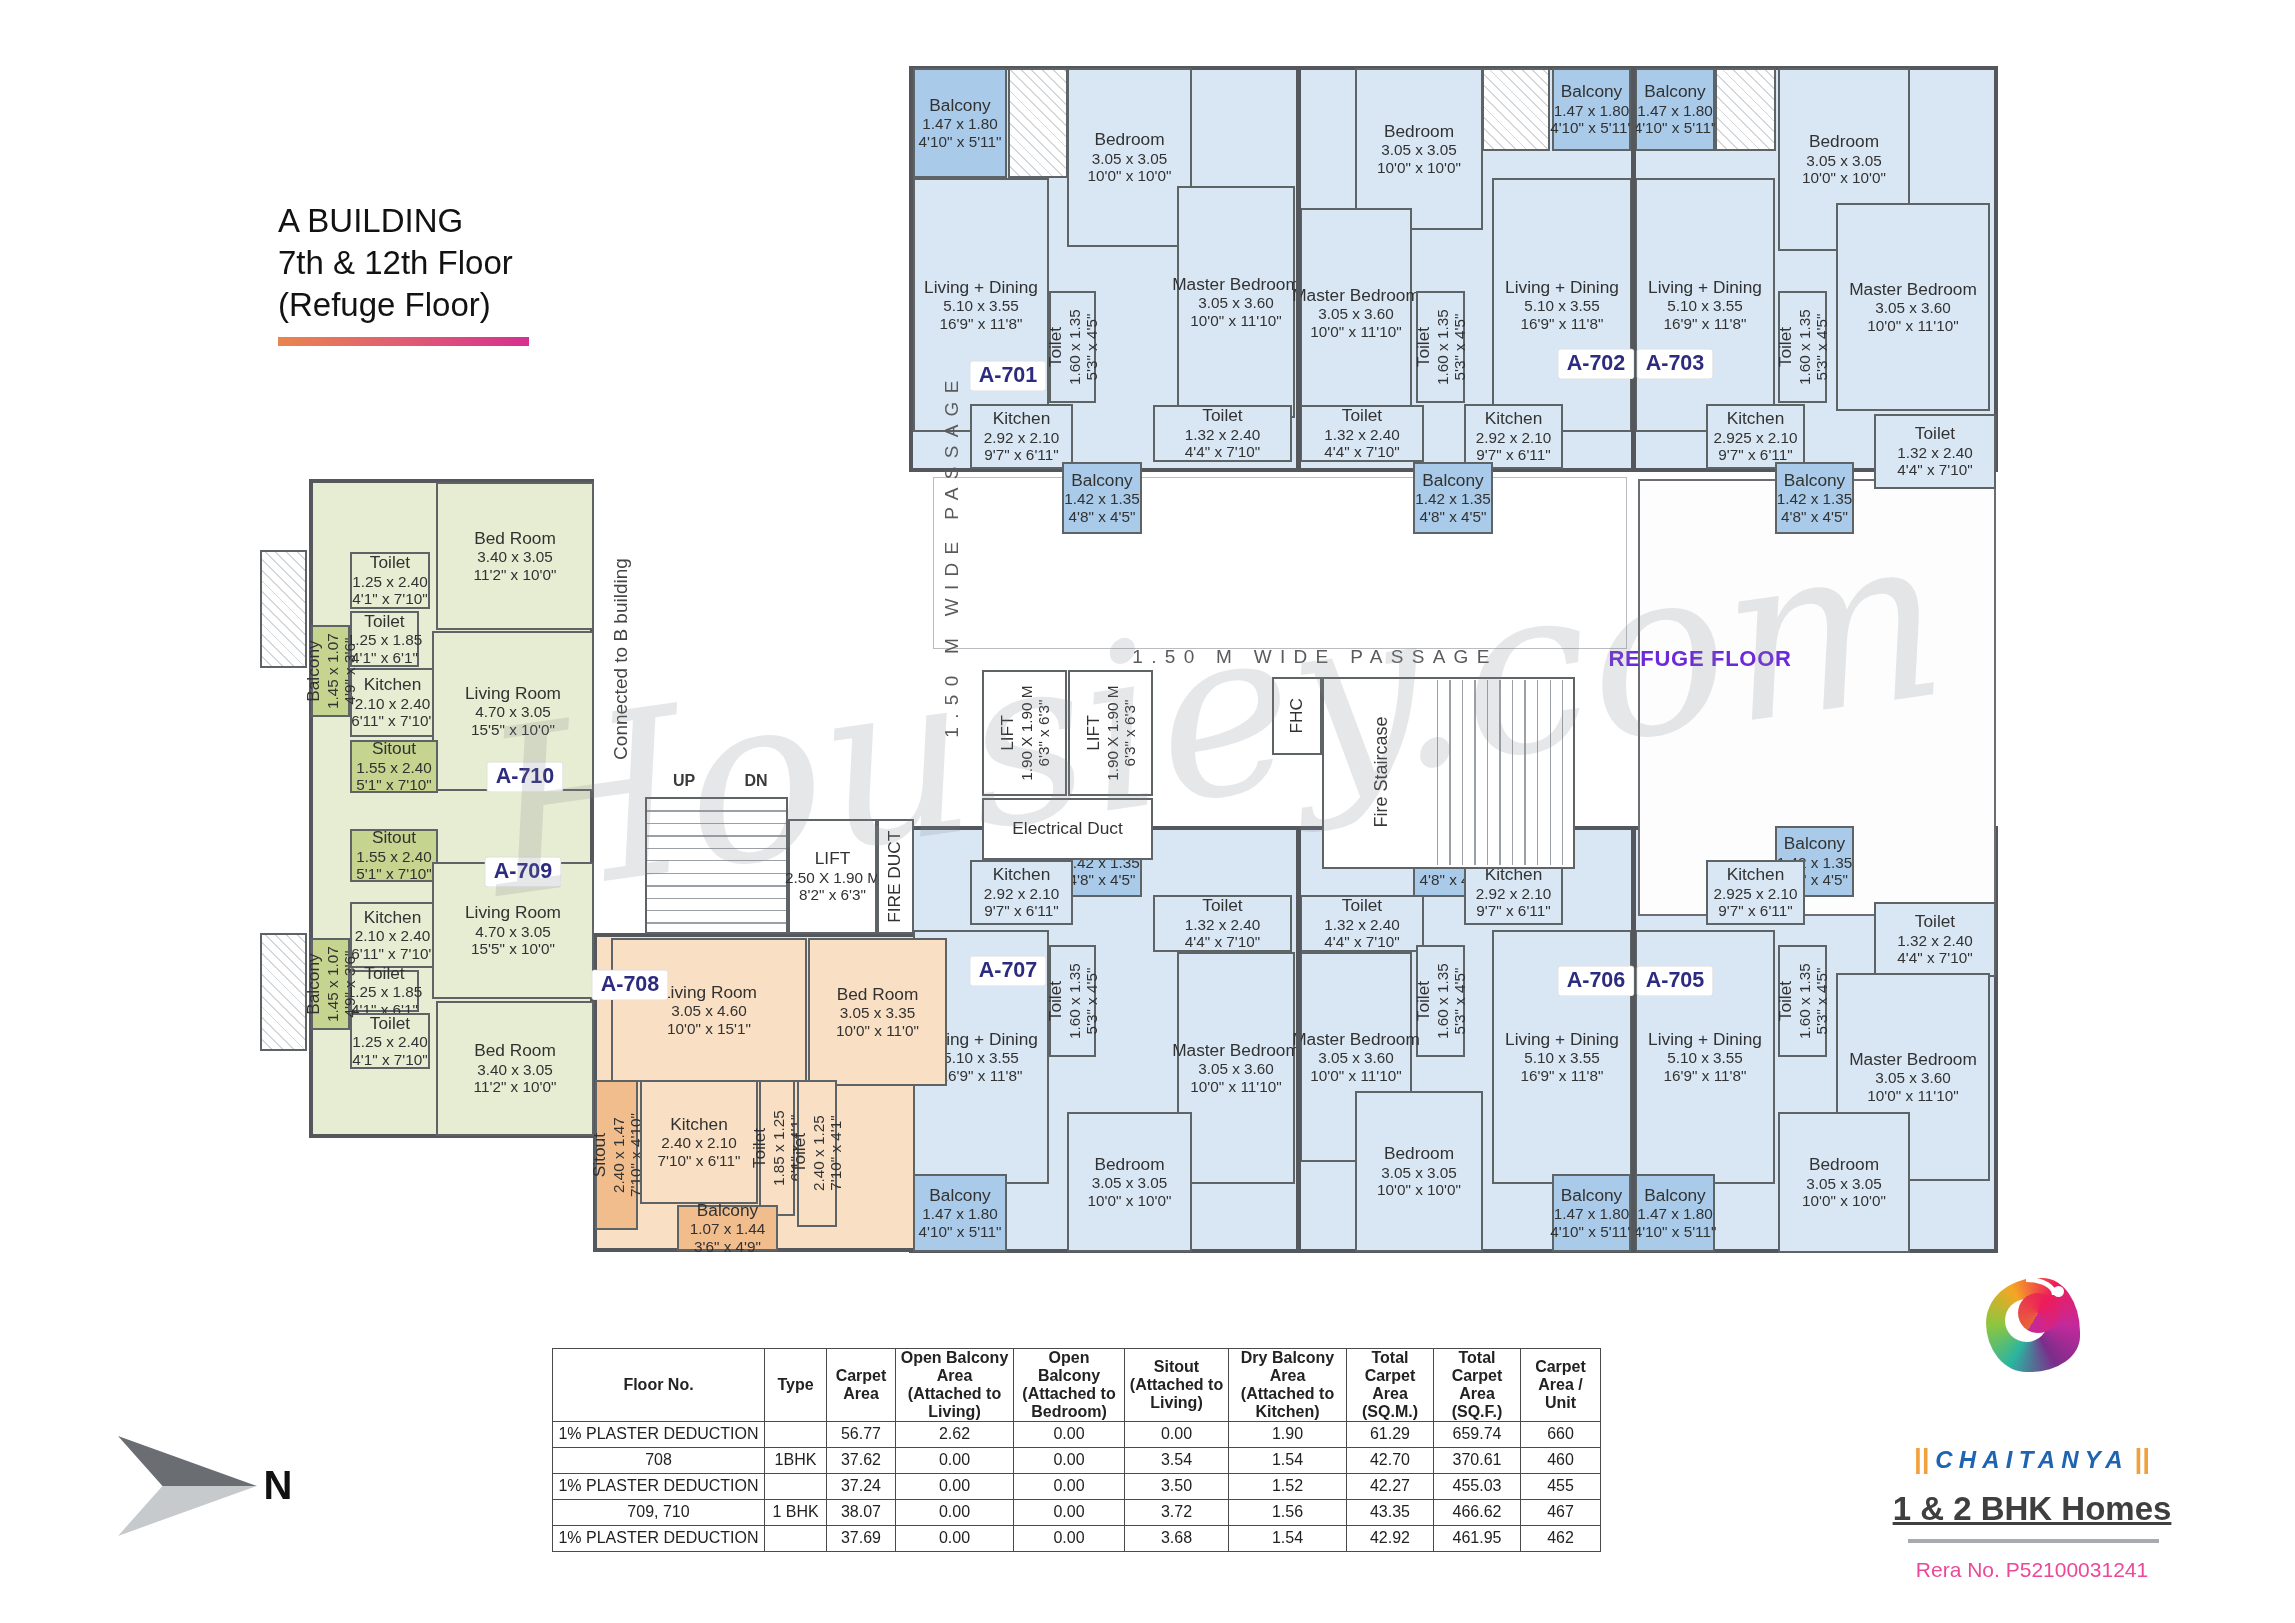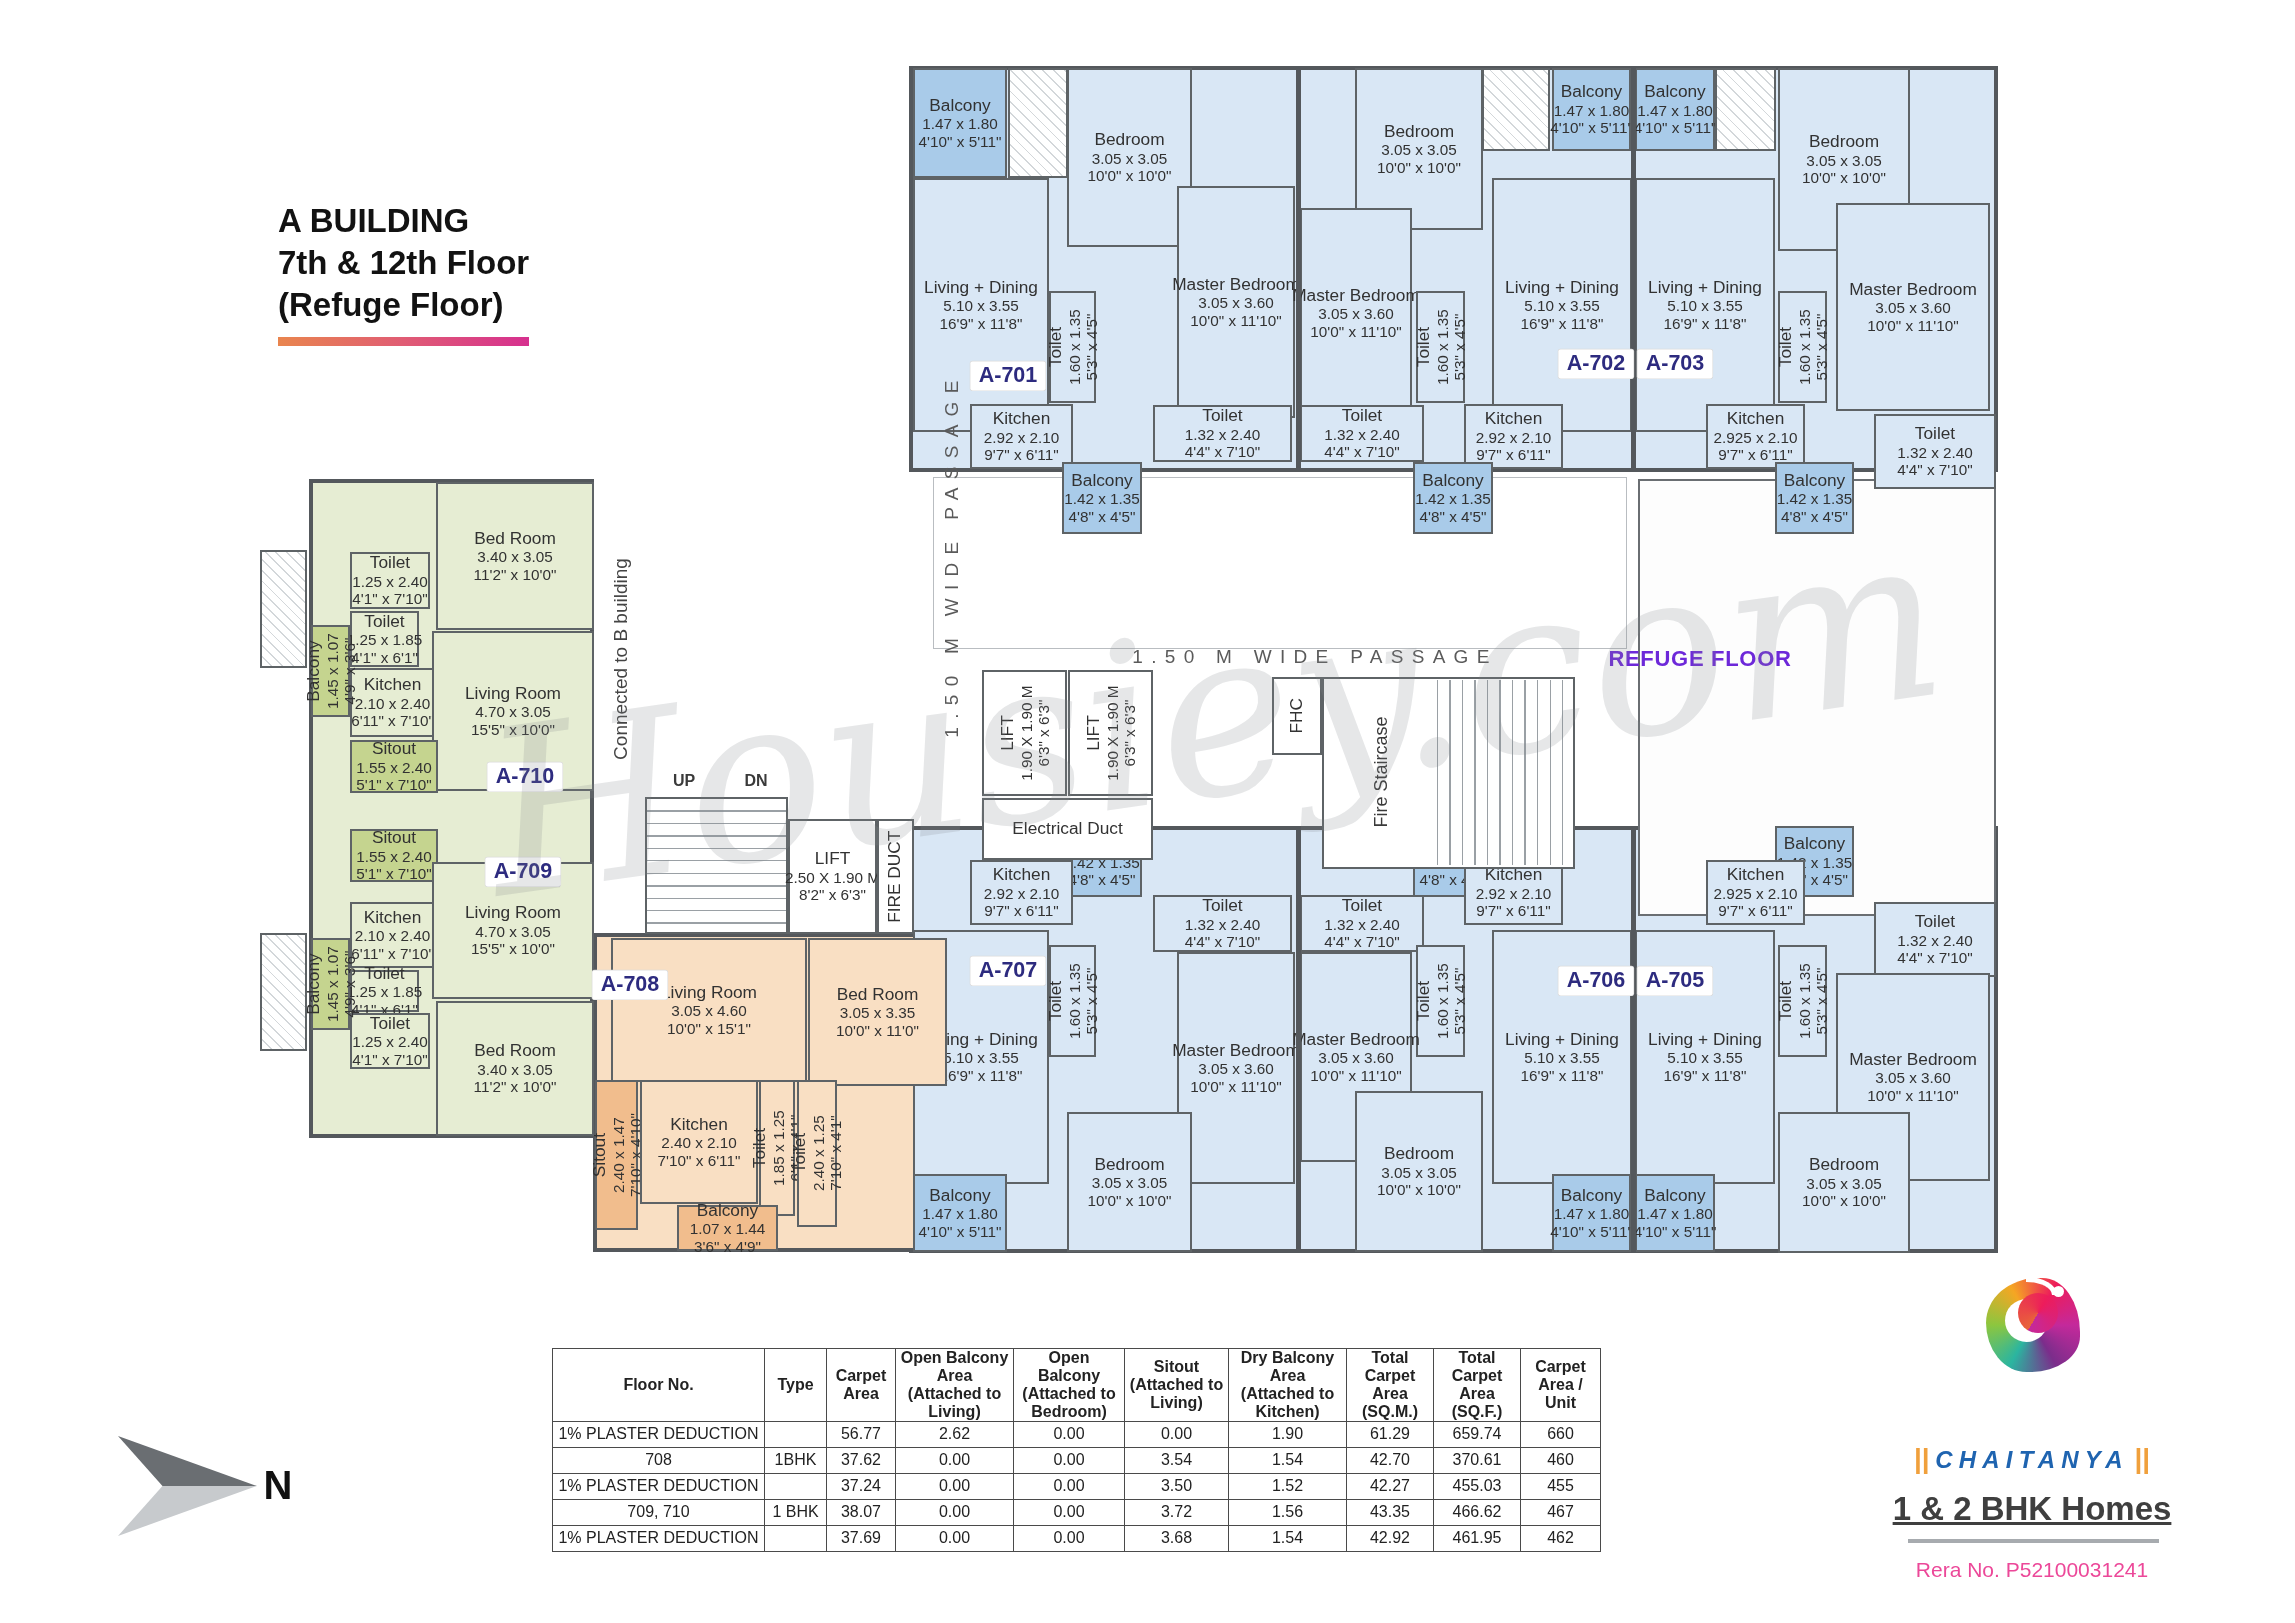--- a/index.html
+++ b/index.html
@@ -32,21 +32,21 @@
   .badge{position:absolute;transform:translate(-50%,-50%);background:#fff;color:#2D2B7F;font-weight:bold;
          font-size:21.5px;padding:2.1px 8.3px;border-radius:2.1px;z-index:6;box-shadow:0 0 0 0.7px #dcdcdc;}
   .passage{font-size:19px;letter-spacing:8.3px;color:#5a5a5a;}
   .smalltl{font-size:16px;font-weight:bold;color:#3a3a3a;}
   
   #watermark{position:absolute;left:1214px;top:715px;transform:translate(-50%,-50%) rotate(-8deg);
      font-family:"DejaVu Serif",serif;font-style:italic;font-size:229px;color:rgba(130,136,142,0.20);
      z-index:40;white-space:nowrap;pointer-events:none;}
   
   #title{position:absolute;left:278px;top:200px;z-index:6;color:#121212;}
-  #title .t{font-size:33px;font-weight:bold;line-height:1.27;}
+  #title .t{font-size:33px;font-weight:normal;line-height:1.27;}
   #title-bar{width:251px;height:9px;margin-top:11px;
      background:linear-gradient(90deg,#E9854E,#E05C74,#D6308F);}
   
   #refuge-room{position:absolute;left:1638px;top:479px;width:358px;height:437px;background:#fdfdfd;
      border:2.8px solid #6a6e72;box-sizing:border-box;z-index:2;}
   #courtyard{position:absolute;left:933px;top:477px;width:694px;height:172px;border:1.4px solid #b9bdc1;
      box-sizing:border-box;z-index:1;}
   
   #north{position:absolute;left:118px;top:1434px;width:139px;height:104px;z-index:6;}
   #north .nd{position:absolute;left:0;top:0;width:100%;height:100%;background:#6a6e72;

